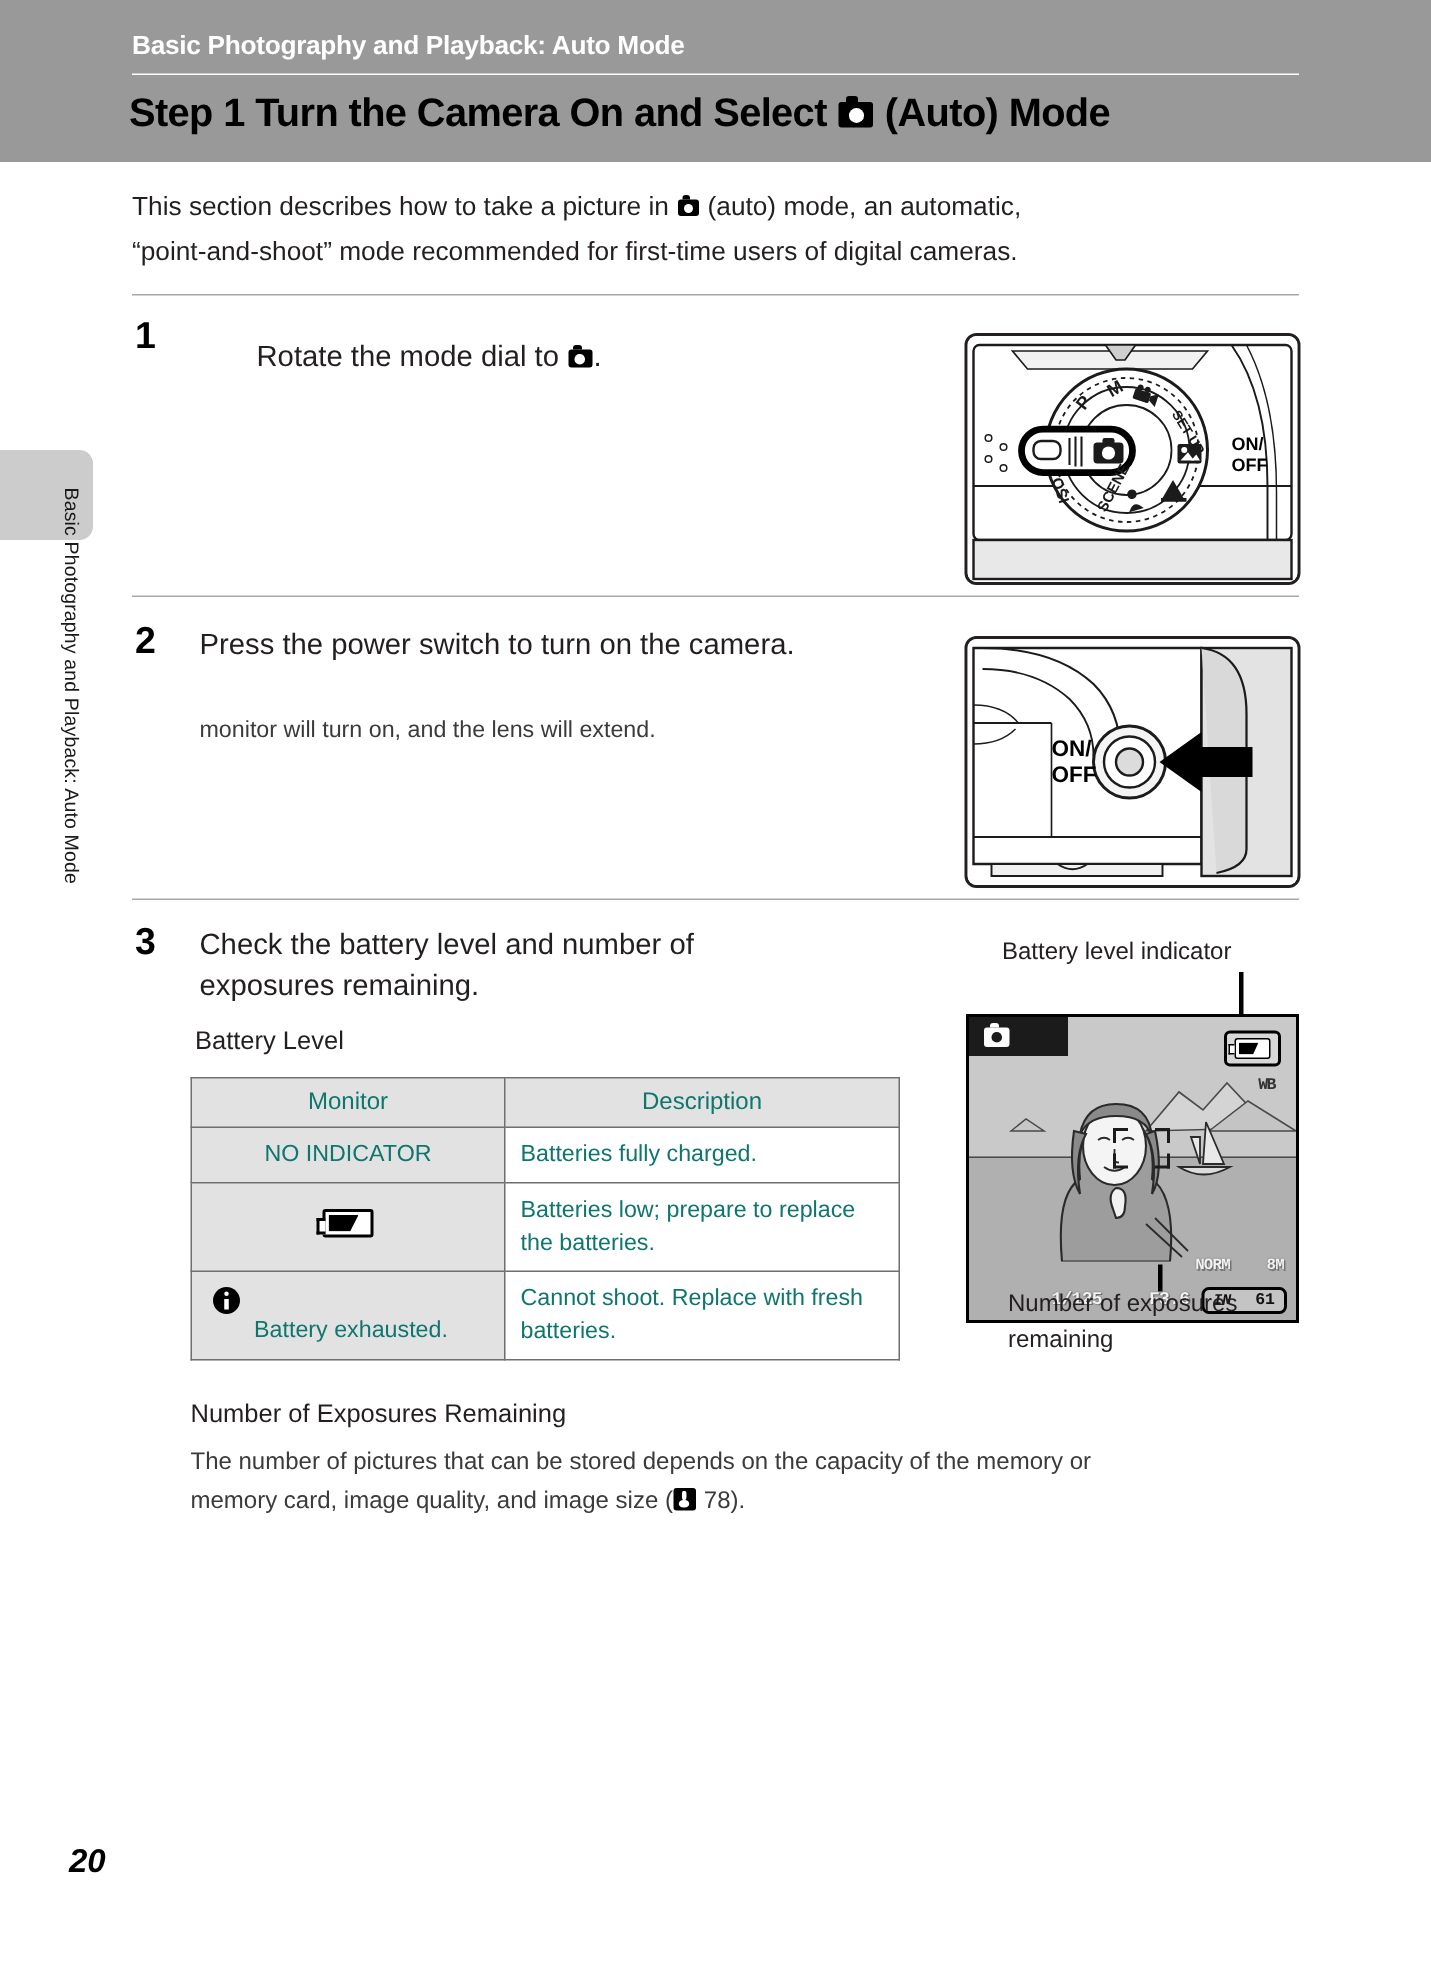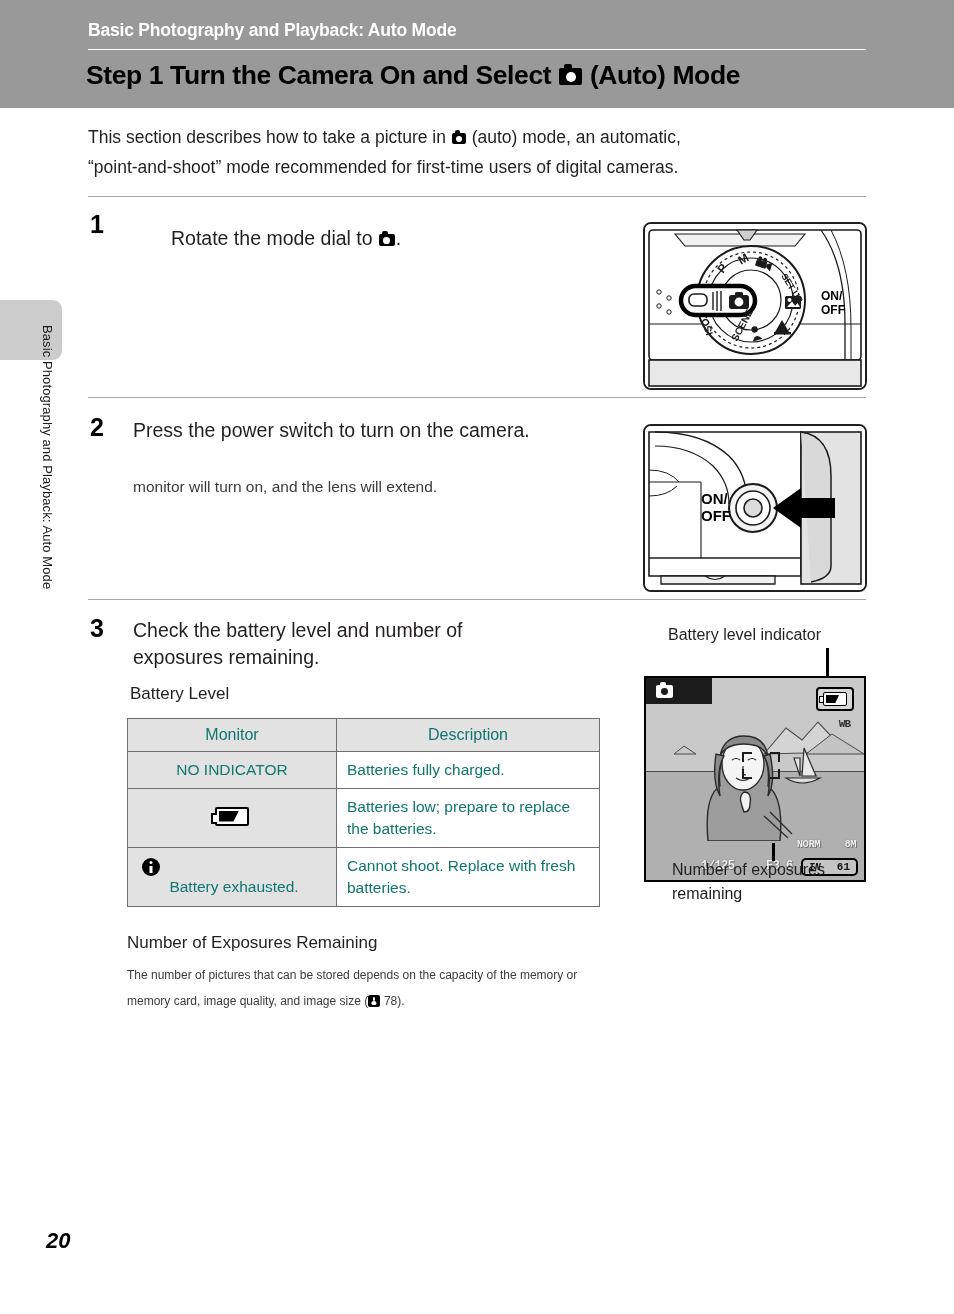--- a/index.html
+++ b/index.html
@@ -495,18 +495,18 @@
       <span class="sup">IN</span>
       <span>61</span>
     </div>
   </div>
 </div>
 
 <div id="exp-callout-line"></div>
 <div id="exp-callout-label">Number of exposures remaining</div>
 
 <div style="position:absolute; left:127px; top:933px; font-size:17px; color:#231f20;">Number of Exposures Remaining</div>
-<div style="position:absolute; left:127px; top:962px; width:740px; font-size:12px; line-height:26px; color:#3b3b3b;">
+<div style="position:absolute; left:127px; top:962px; width:740px; font-size:16px; line-height:26px; color:#3b3b3b;">
   <span>The number of pictures that can be stored depends on the capacity of the memory or</span><br>
   <span>memory card, image quality, and image size (</span><span class="ref-glyph"></span><span> 78).</span>
 </div>
 
 <div id="page-number">20</div>
 
 </body></html>

